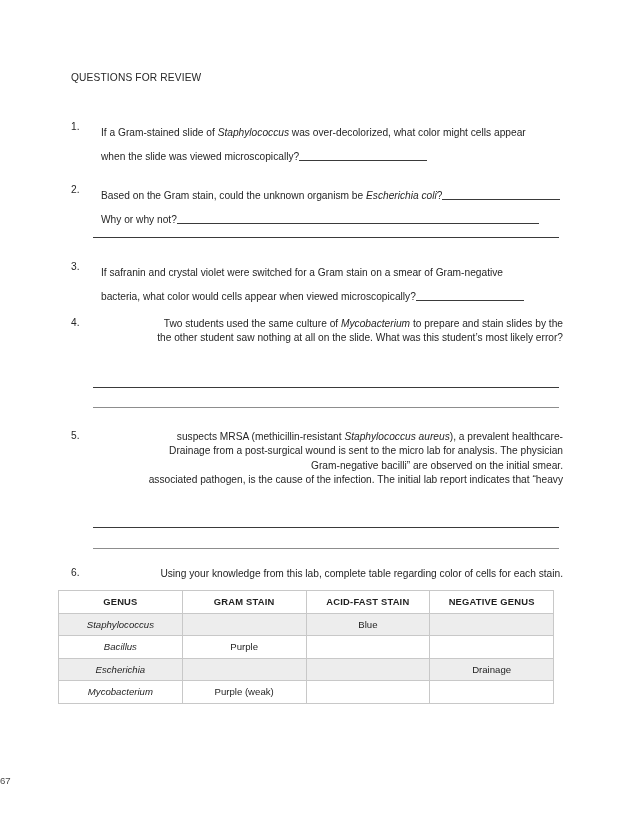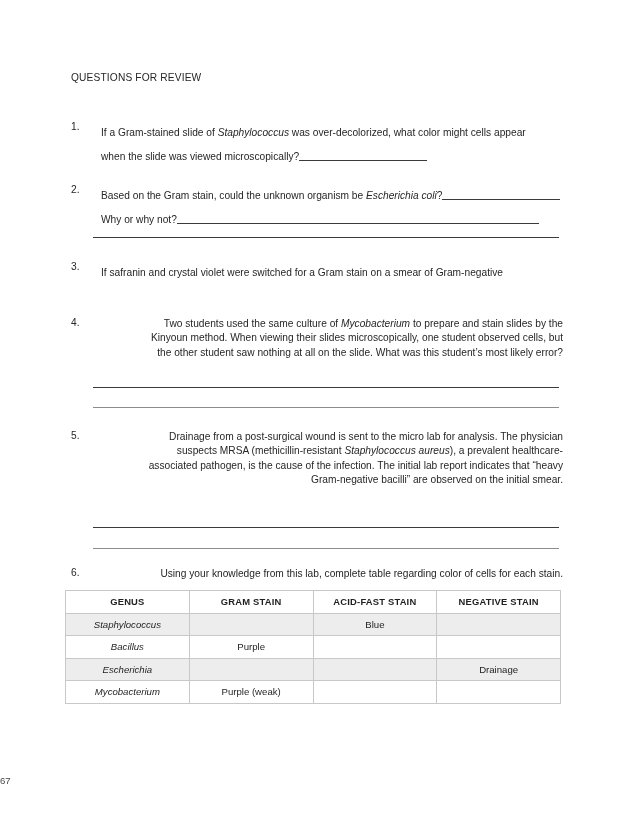--- a/index.html
+++ b/index.html
@@ -78,21 +78,21 @@
     left: 93px;
     width: 466px;
     height: 0;
   }
   .rule-dark { border-top: 1.3px solid #3a3a3a; }
   .rule-grey { border-top: 1.3px solid #8d8d8d; }
 
   
   .tbl {
     position: absolute;
-    left: 65px;
+    left: 58px;
     top: 590px;
     width: 495px;
     border-collapse: collapse;
     table-layout: fixed;
     font-size: 9.6px;
   }
   .tbl col { width: 123.75px; }
   .tbl td, .tbl th {
     border: 1px solid #c8c8c8;
     height: 21.5px;
@@ -142,41 +142,41 @@
       <div><span>Based on the Gram stain, could the unknown organism be </span><i>Escherichia coli</i><span>?</span><span class="blank blank-lg"></span></div>
       <div><span>Why or why not?</span><span class="blank" style="width:362px;"></span></div>
     </div>
   </div>
   <div class="rule rule-dark" style="top:237px;"></div>
 
   <div class="q" style="top:261px;">
     <div class="num">3.</div>
     <div class="body ln-loose">
       <div>If safranin and crystal violet were switched for a Gram stain on a smear of Gram-negative</div>
+      <div><span>bacteria, what color would cells appear when viewed microscopically?</span><span class="blank blank-q3"></span></div>
     </div>
   </div>
 
   <div class="q" style="top:317px;">
     <div class="num">4.</div>
     <div class="body ln-tight">
       <div><span>Two students used the same culture of </span><i>Mycobacterium</i><span> to prepare and stain slides by the</span></div>
-      <div>Kinyoun method. When viewing their slides microscopically, one student observed cells, but</div>
       <div>the other student saw nothing at all on the slide. What was this student’s most likely error?</div>
     </div>
   </div>
   <div class="rule rule-dark" style="top:387px;"></div>
   <div class="rule rule-grey" style="top:407px;"></div>
 
   <div class="q" style="top:430px;">
     <div class="num">5.</div>
     <div class="body ln-tight">
+      <div><span>suspects MRSA (methicillin-resistant </span><i>Staphylococcus aureus</i><span>), a prevalent healthcare-</span></div>
       <div>Drainage from a post-surgical wound is sent to the micro lab for analysis. The physician</div>
-      <div><span>suspects MRSA (methicillin-resistant </span><i>Staphylococcus aureus</i><span>), a prevalent healthcare-</span></div>
+      <div>Gram-negative bacilli” are observed on the initial smear.</div>
       <div>associated pathogen, is the cause of the infection. The initial lab report indicates that “heavy</div>
-      <div>Gram-negative bacilli” are observed on the initial smear.</div>
       <div style="height:7px;"></div>
     </div>
   </div>
   <div class="rule rule-dark" style="top:527px;"></div>
   <div class="rule rule-grey" style="top:548px;"></div>
 
   <div class="q" style="top:567px;">
     <div class="num">6.</div>
     <div class="body ln-tight">
       <div>Using your knowledge from this lab, complete table regarding color of cells for each stain.</div>
@@ -188,21 +188,21 @@
         <col>
         <col>
         <col>
         <col>
       </colgroup>
     <thead>
       <tr>
         <th>GENUS</th>
         <th>GRAM STAIN</th>
         <th>ACID-FAST STAIN</th>
-        <th>NEGATIVE STAIN</th>
+        <th>NEGATIVE GENUS</th>
       </tr>
     </thead>
     <tbody>
       <tr class="shade">
         <td class="genus">Staphylococcus</td>
         <td></td>
         <td>Blue</td>
         <td></td>
       </tr>
       <tr>

